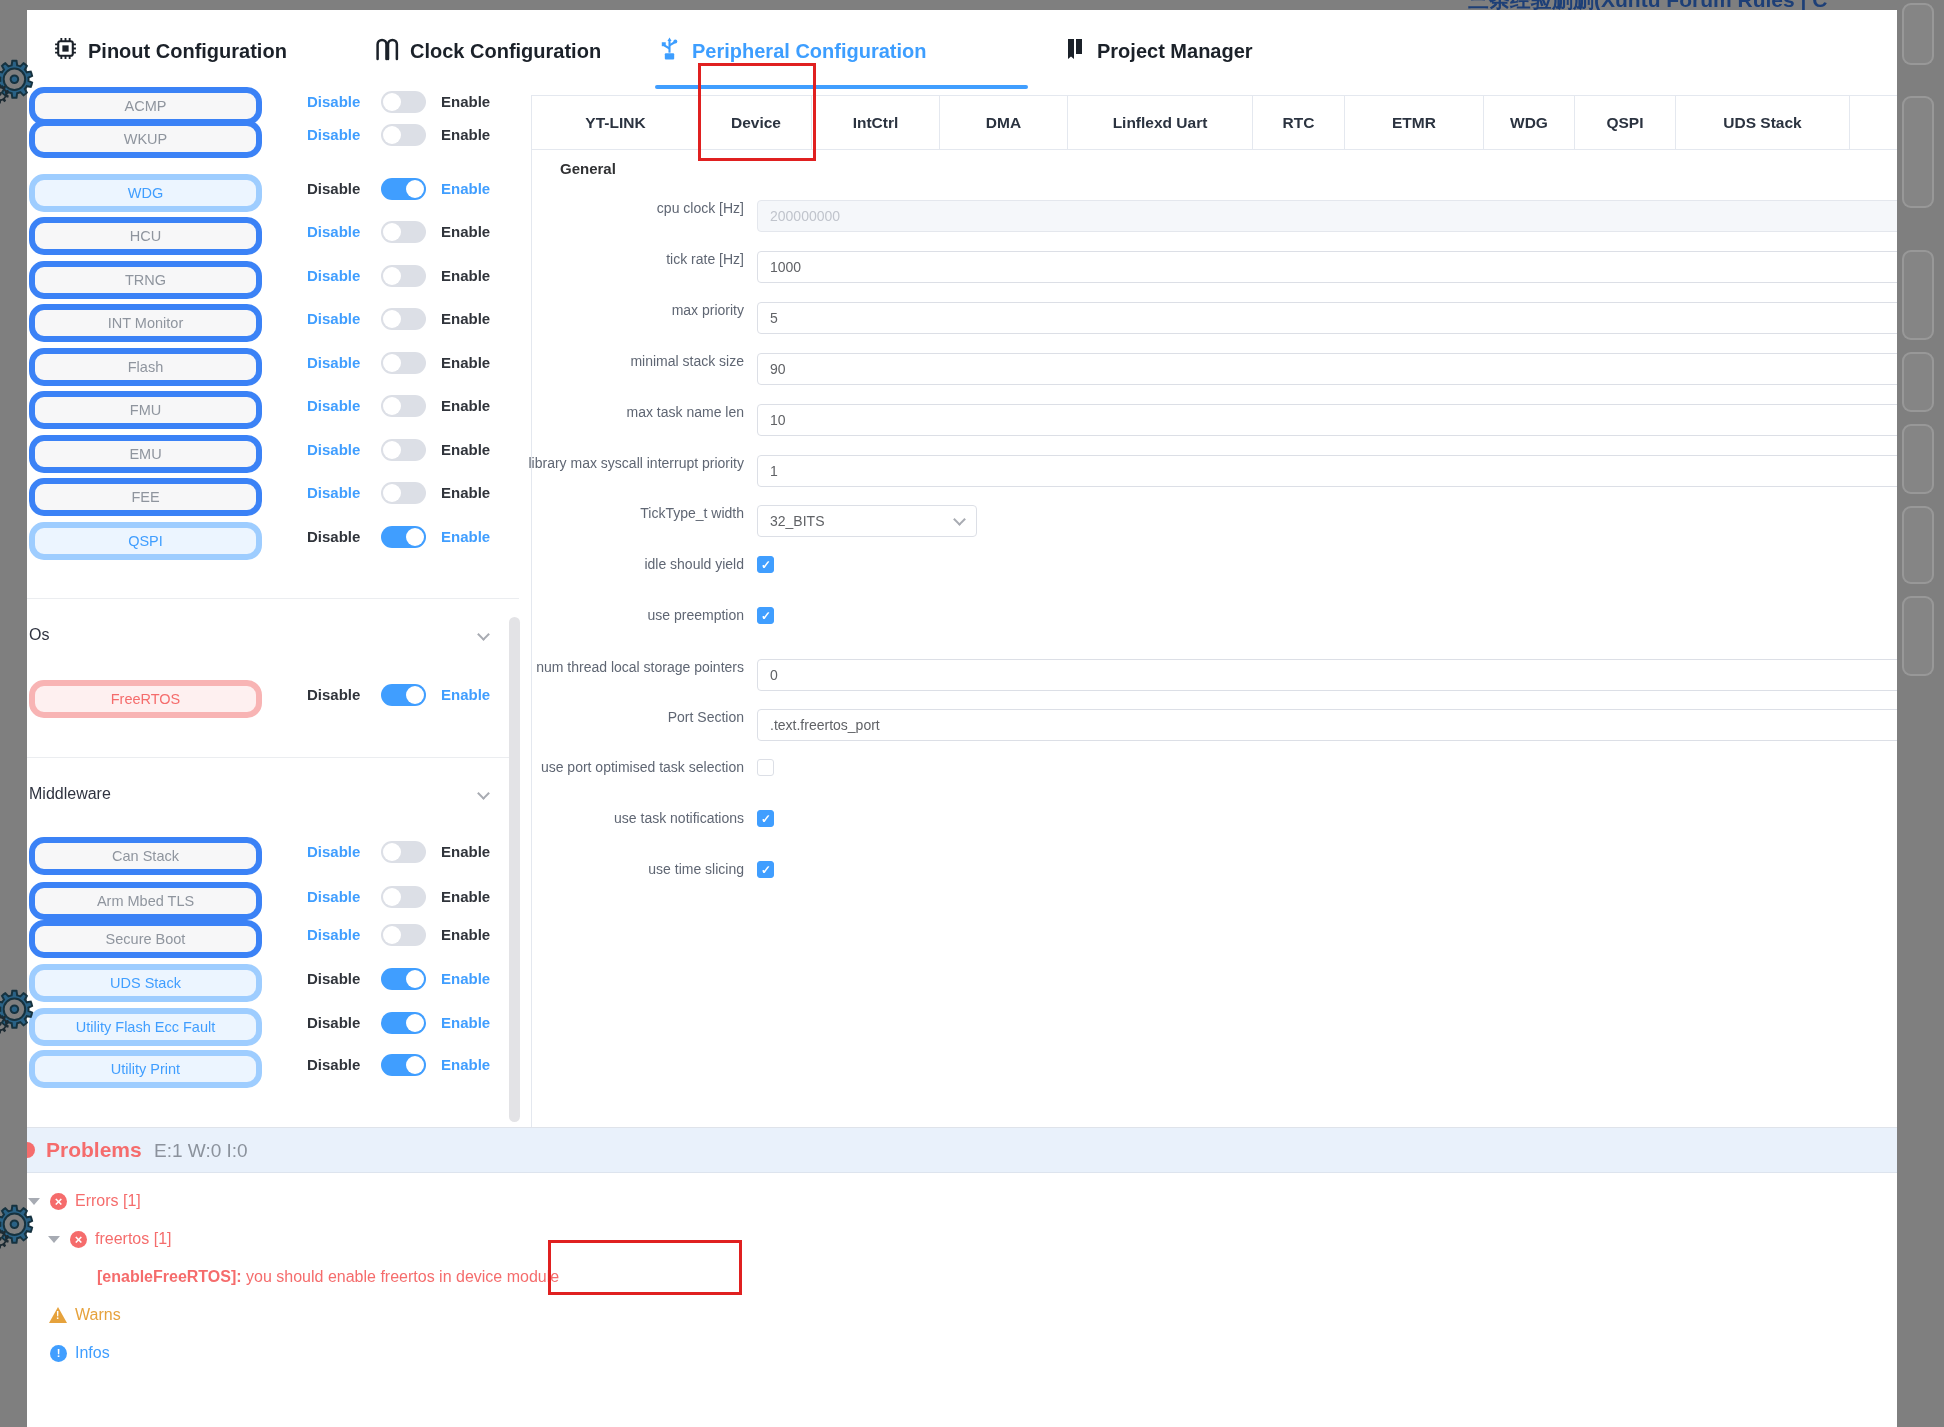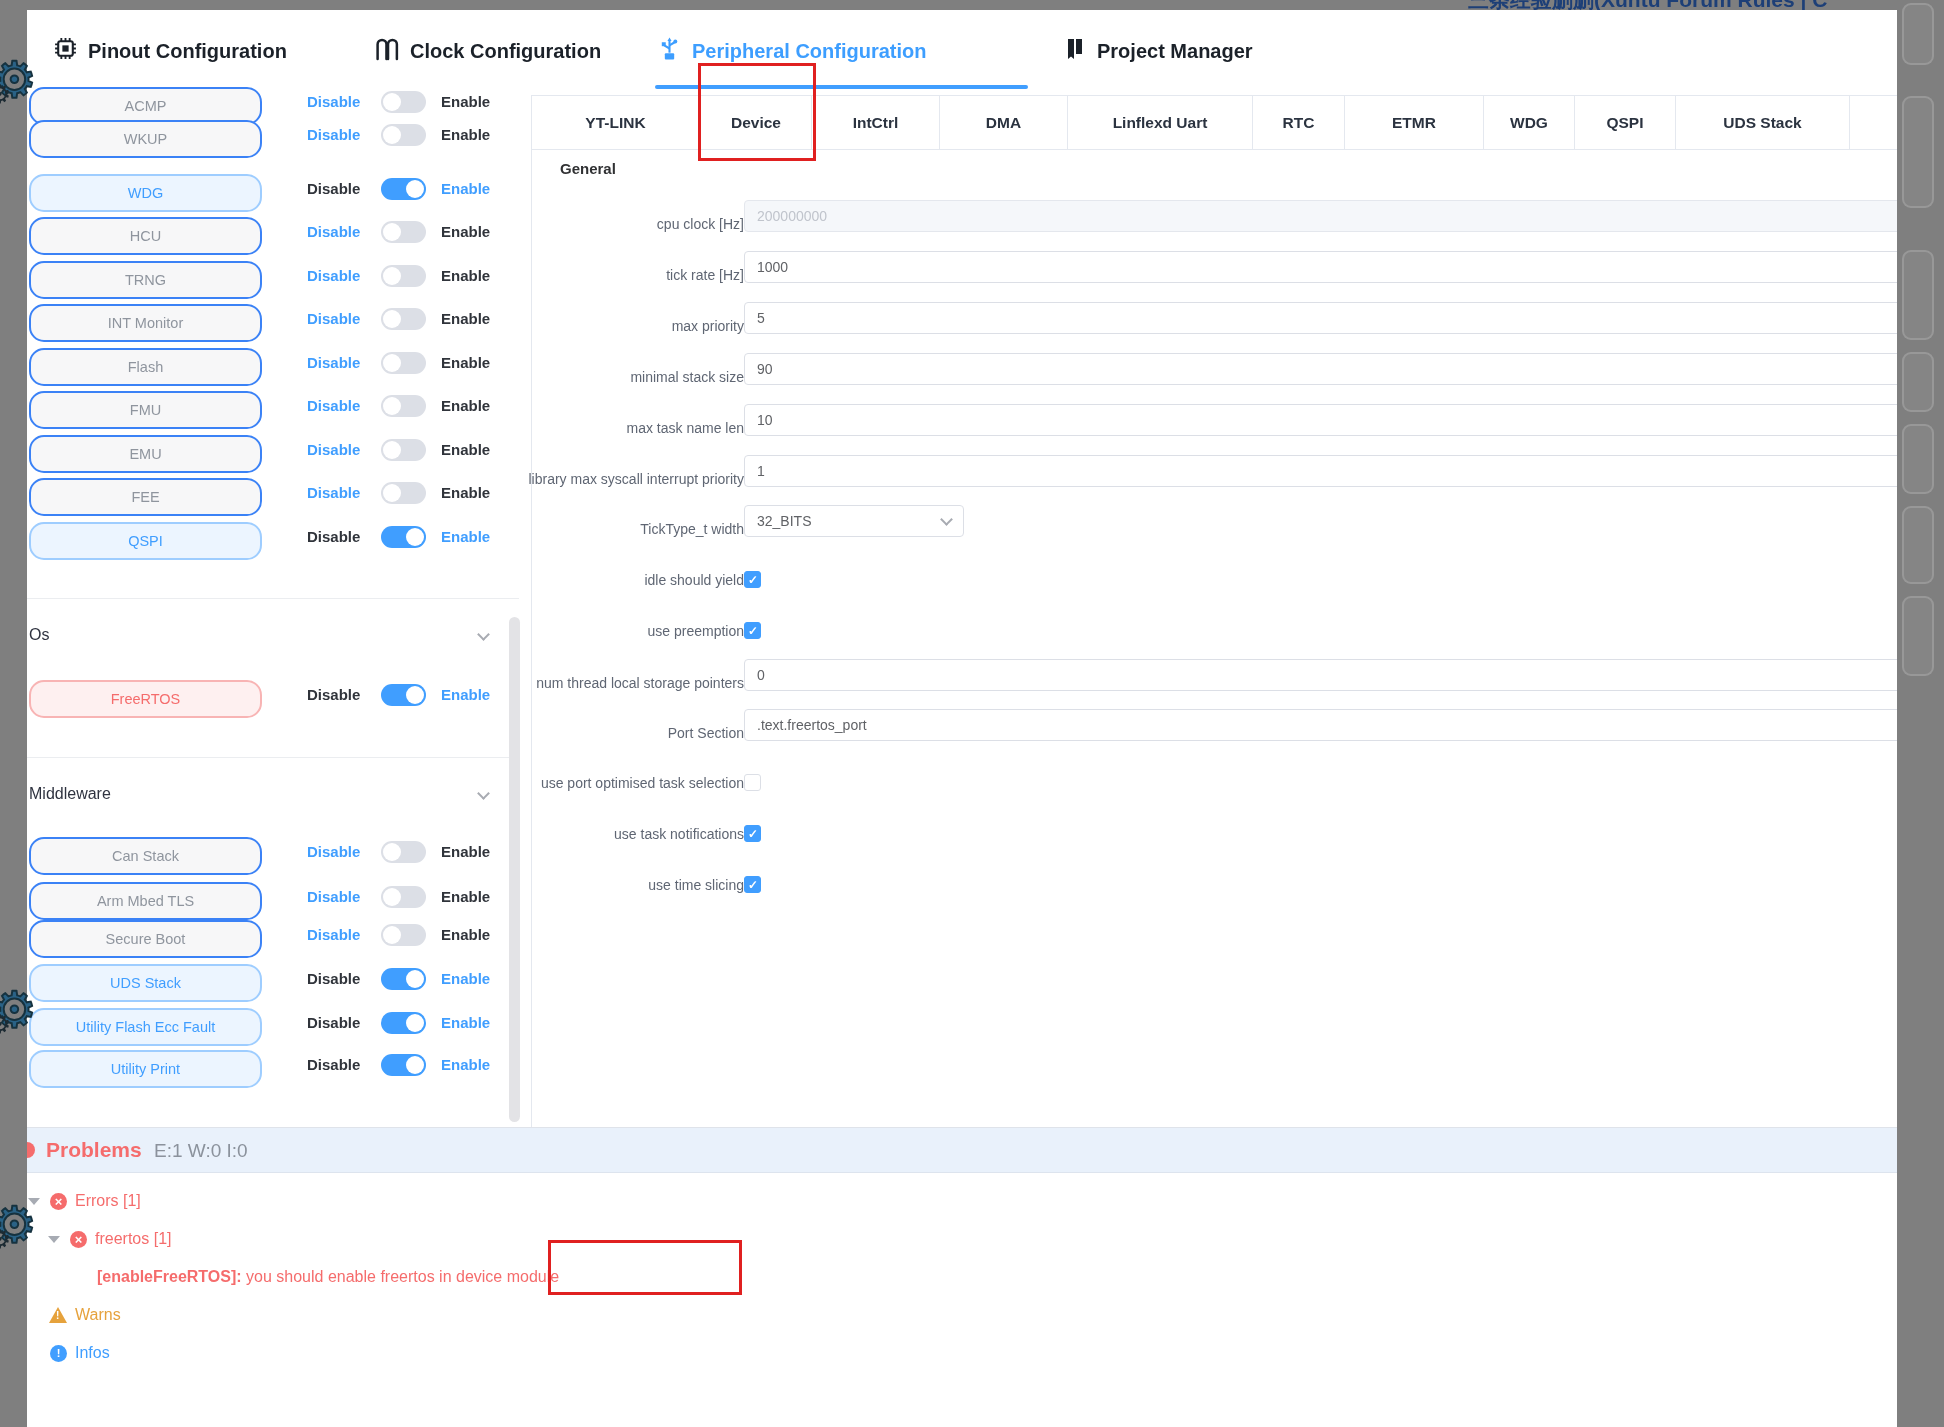--- a/index.html
+++ b/index.html
@@ -15,21 +15,21 @@
   .gear .g-sm{position:absolute;left:-4px;top:26px;font-size:26px;color:#1d2b33;}
   
   .window{position:absolute;left:27px;top:10px;width:1870px;height:1417px;background:#fff;overflow:hidden;}
   
   .nav-item{position:absolute;top:24px;height:34px;display:flex;align-items:center;gap:10px;
             font-size:20px;font-weight:700;color:#1b2129;cursor:pointer;}
   .nav-item.active{color:#3d9eff;}
   .nav-underline{position:absolute;left:628px;top:75px;width:373px;height:4px;background:#409eff;border-radius:2px;}
   
   .srow{position:absolute;left:0;width:500px;height:34px;}
-  .pill{position:absolute;left:2px;top:1px;width:233px;height:38px;border-radius:15px;border:2px solid #3b82f6;
+  .pill{position:absolute;left:2px;top:1px;width:233px;height:38px;border-radius:15px;border:6px solid #3b82f6;
         background:#f7f7f8;color:#8f959e;display:flex;align-items:center;justify-content:center;
         font-size:14.5px;cursor:pointer;}
   .pill.on{background:#ecf5ff;border-color:#9ecdff;color:#409eff;}
   .pill.danger{background:#fef0f0;border-color:#f8b4b4;color:#f56c6c;}
   .tlbl{position:absolute;top:7px;font-size:15px;font-weight:700;}
   .tlbl.off-side{left:280px;} .tlbl.on-side{left:414px;}
   .blue{color:#409eff;} .dark{color:#30343b;}
   .toggle{position:absolute;left:354px;top:5px;width:45px;height:22px;border-radius:11px;background:#dcdfe6;cursor:pointer;}
   .toggle.on{background:#409eff;}
   .knob{position:absolute;top:2px;left:2px;width:18px;height:18px;border-radius:50%;background:#fff;}
@@ -41,21 +41,21 @@
   .v-sep{position:absolute;left:504px;top:85px;width:1px;height:1032px;background:#e4e8ef;}
   
   .tabs{position:absolute;left:504px;top:85px;right:0;height:55px;display:flex;
         border-top:1px solid #e4e8ef;border-bottom:1px solid #e4e8ef;}
   .tab{border-right:1px solid #e4e8ef;display:flex;align-items:center;justify-content:center;
        font-size:15.5px;font-weight:600;color:#2b3340;cursor:pointer;white-space:nowrap;}
   
   .anno{position:absolute;border:3px solid #e02020;z-index:60;}
   
   .section-title{position:absolute;left:533px;top:150px;font-size:15px;font-weight:600;color:#303133;}
-  .frow{position:absolute;left:437px;right:0;height:32px;display:flex;align-items:flex-end;overflow:hidden;}
+  .frow{position:absolute;left:437px;right:0;height:32px;display:flex;align-items:flex-start;gap:13px;overflow:hidden;}
   .flabel{flex:0 0 280px;text-align:right;font-size:14px;color:#5f6673;white-space:nowrap;}
   .finput{flex:1;height:32px;margin-right:-8px;border:1px solid #dcdfe6;border-radius:4px;
           display:flex;align-items:center;padding:0 12px;font-size:14px;color:#606266;background:#fff;}
   .finput.disabled{background:#f5f7fa;border-color:#e4e7ed;color:#c0c4cc;}
   .fselect{flex:0 0 220px;justify-content:space-between;margin-right:0;cursor:pointer;}
   .fcheck{flex:0 0 17px;width:17px;height:17px;border-radius:3px;border:1px solid #dcdfe6;background:#fff;position:relative;cursor:pointer;}
   .fcheck.checked{background:#409eff;border-color:#409eff;}
   .fcheck.checked::after{content:"✓";position:absolute;left:3px;top:1px;color:#fff;font-size:12px;font-weight:700;}
   
   .pb-band{position:absolute;left:0;right:0;top:1118px;height:45px;background:#e9f1fb;border-bottom:1px solid #dde4ee;}

